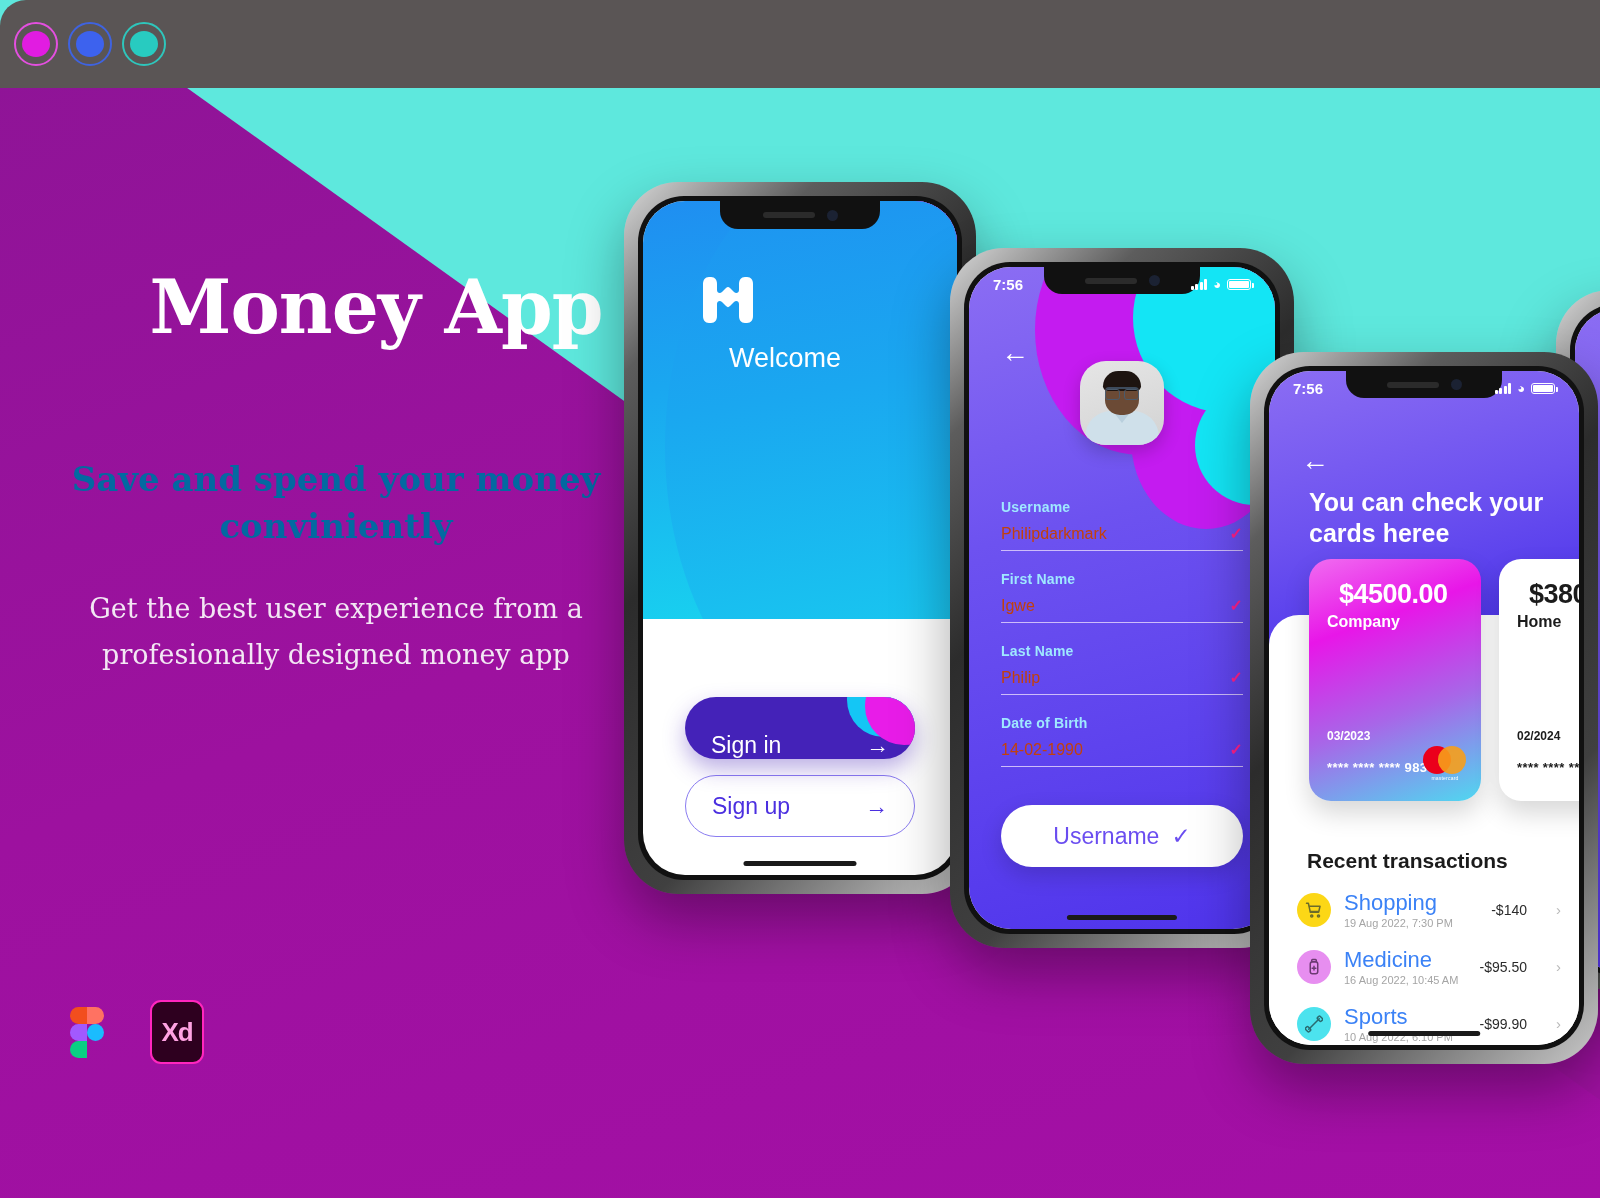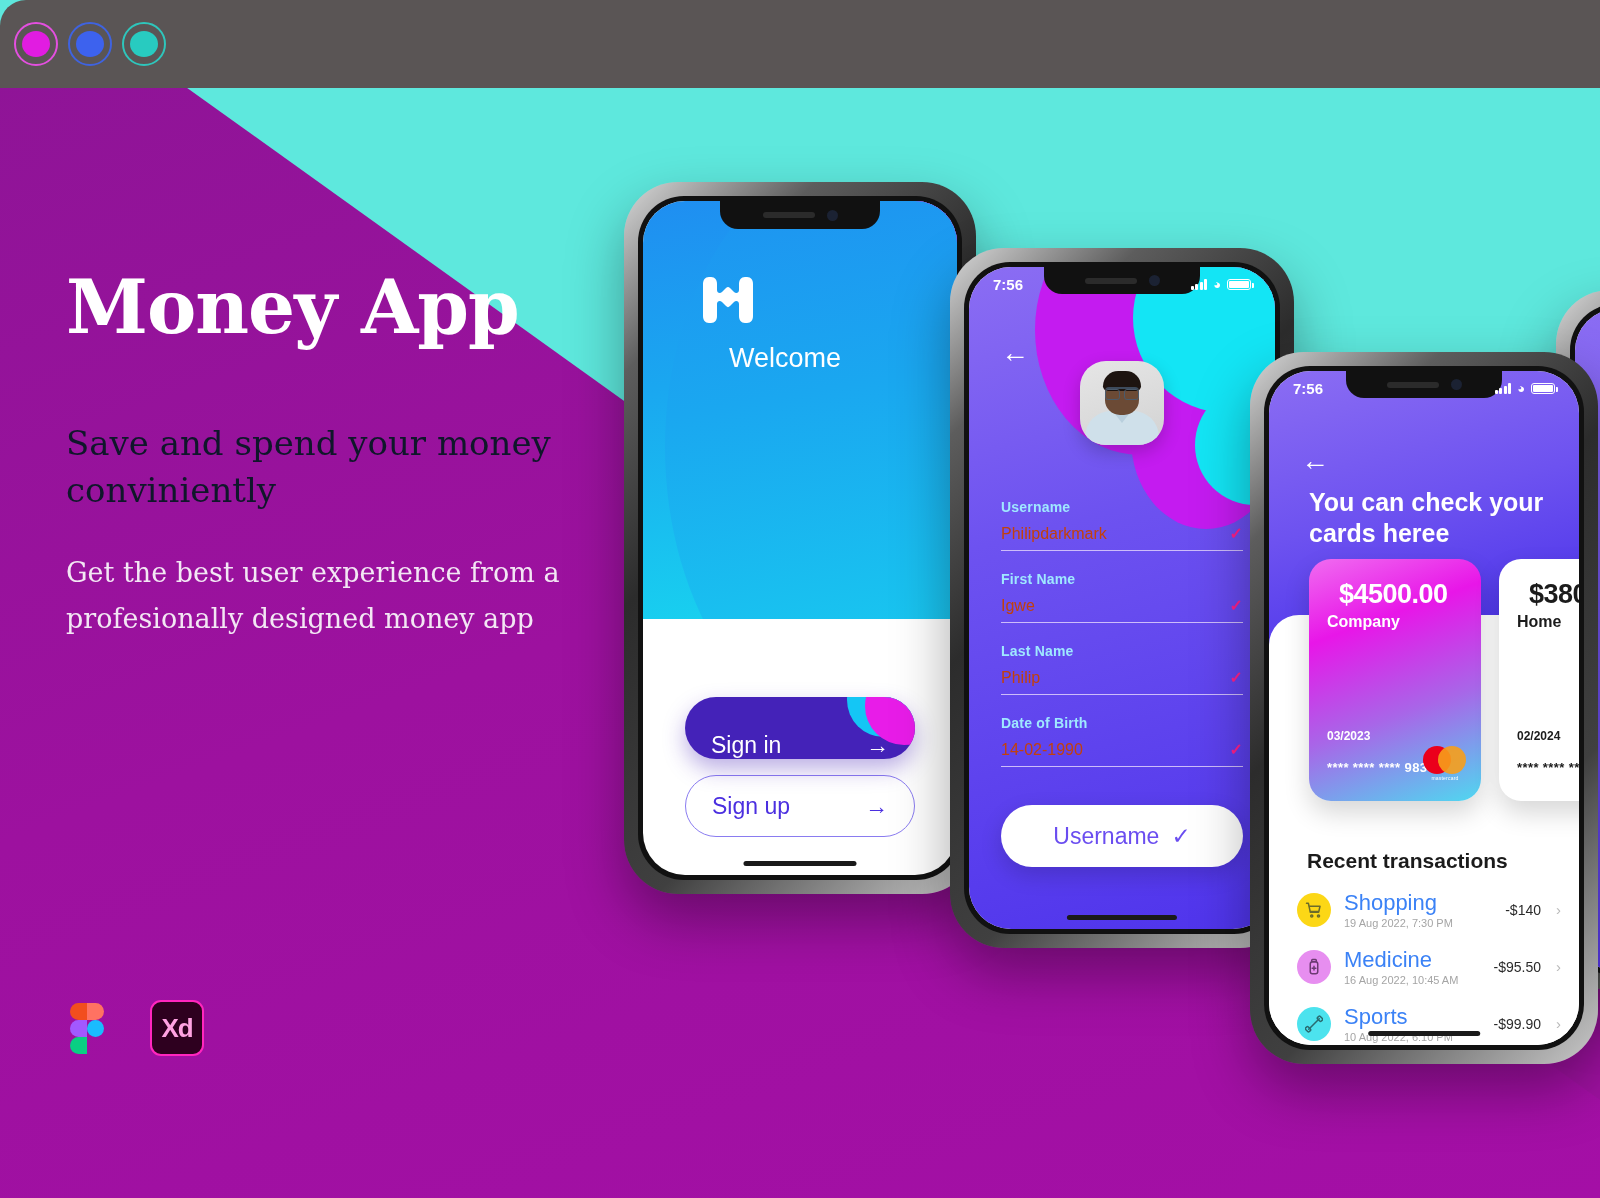--- a/index.html
+++ b/index.html
@@ -35,50 +35,50 @@
     background:linear-gradient(160deg,#8f1497 0%, #9d119f 45%, #a40fa6 100%);
     clip-path:polygon(0 0, 176px 0, 1600px 1020px, 1600px 1118px, 0 1118px);
     z-index:2;
   }
   .purple-bottom{
     position:absolute; left:0; top:600px; width:1600px; height:598px;
     background:#9d119f; z-index:1;
   }
 
   
-  .copy{ position:absolute; left:66px; top:270px; z-index:20; width:620px; }
+  .copy{ position:absolute; left:66px; top:270px; z-index:20; width:620px;text-align:center; }
   .title{
     font-family:"DejaVu Serif", serif;
     font-weight:700; font-size:74px; color:#ffffff; letter-spacing:-1px;
     line-height:1.0;
   }
   .subtitle{
-    margin-top:76px;
+    margin-top:112px;
     font-family:"DejaVu Serif", serif;
-    font-weight:400; font-size:34px; line-height:1.38; color:#0f172a;
+    font-weight:700; font-size:34px; line-height:1.38; color:#0369a1;
     max-width:540px;
   }
   .body-copy{
     margin-top:36px;
     font-family:"DejaVu Serif", serif;
     font-weight:400; font-size:27px; line-height:1.72; color:#f3e7f4;
     max-width:540px;
   }
 
   
   .tools{ position:absolute; left:70px; top:1000px; z-index:25; display:flex; align-items:center; gap:46px; }
   .figma{ position:relative; width:34px; height:50px; }
   .figma i{ position:absolute; display:block; }
   .fg1{ width:17px;height:17px;left:0;  top:0;  background:#f24e1e; border-radius:9px 0 0 9px;}
   .fg2{ width:17px;height:17px;left:17px;top:0;  background:#ff7262; border-radius:0 9px 9px 0;}
   .fg3{ width:17px;height:17px;left:0;  top:17px;background:#a259ff; border-radius:9px 0 0 9px;}
   .fg4{ width:17px;height:17px;left:17px;top:17px;background:#1abcfe; border-radius:50%;}
   .fg5{ width:17px;height:17px;left:0;  top:34px;background:#0acf83; border-radius:9px 0 0 9px;}
   .xd{
-    width:54px;height:56px;border-radius:11px;background:#2e001f;
+    width:54px;height:64px;border-radius:11px;background:#2e001f;
     border:2.5px solid #ff26be; display:flex; align-items:center; justify-content:center;
     color:#ffa2e2; font-weight:700; font-size:26px; letter-spacing:-1px;
     font-family:"Liberation Sans", sans-serif;
   }
 
   
   .phone{
     position:absolute; border-radius:54px;
     background:linear-gradient(135deg,#d9d9d9,#5d5d5d 18%, #2c2c2c 40%, #404040 70%, #c9c9c9 100%);
     padding:14px; box-shadow:0 26px 56px rgba(0,0,0,.34);
@@ -244,21 +244,21 @@
   .mc .yel{ left:15px; background:#f79e1b; opacity:.9;}
   .mc .lbl{ font-size:5px; color:#fff; letter-spacing:.2px; margin-top:1px;}
   .tx-head{ position:absolute; left:38px; top:478px; z-index:11; font-size:21px; font-weight:700; color:#1b1b1b;}
   .tx-list{ position:absolute; left:28px; right:18px; top:510px; z-index:11;}
   .tx{ display:flex; align-items:center; gap:13px; padding:9px 0;}
   .tx .ico{ width:34px;height:34px;border-radius:50%;flex:0 0 auto;
             display:flex;align-items:center;justify-content:center;font-size:17px;}
   .tx .meta{ flex:1; }
   .tx .nm{ font-size:22px; color:#3b82f6; }
   .tx .dt{ font-size:11px; color:#a5a5a5; margin-top:1px;}
-  .tx .amt{ font-size:14px; color:#2b2b2b; margin-right:2px;}
+  .tx .amt{ font-size:14px; color:#2b2b2b; margin-right:16px;}
   .tx .chev{ color:#b9b9b9; font-size:15px;}
 
   
   #phone4{ left:1556px; top:290px; width:300px; height:700px; z-index:28;}
   .p4-bg{ position:absolute; inset:0; background:linear-gradient(165deg,#8b6df3,#5234ec); }
 </style>
 </head>
 <body>
 
 <div class="teal-bg"></div>

